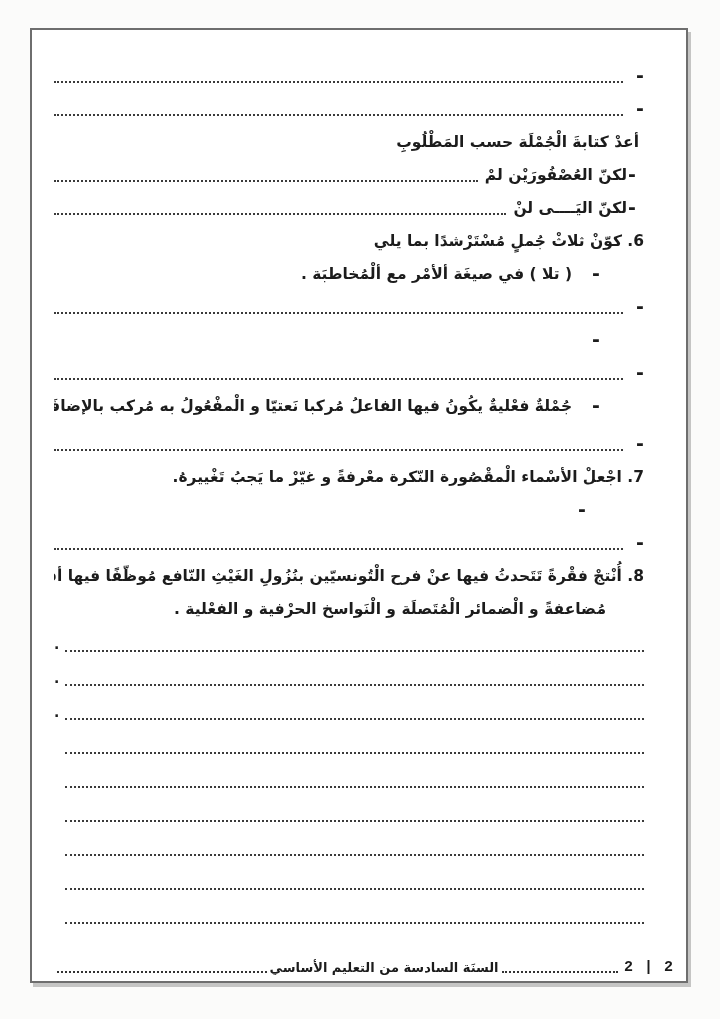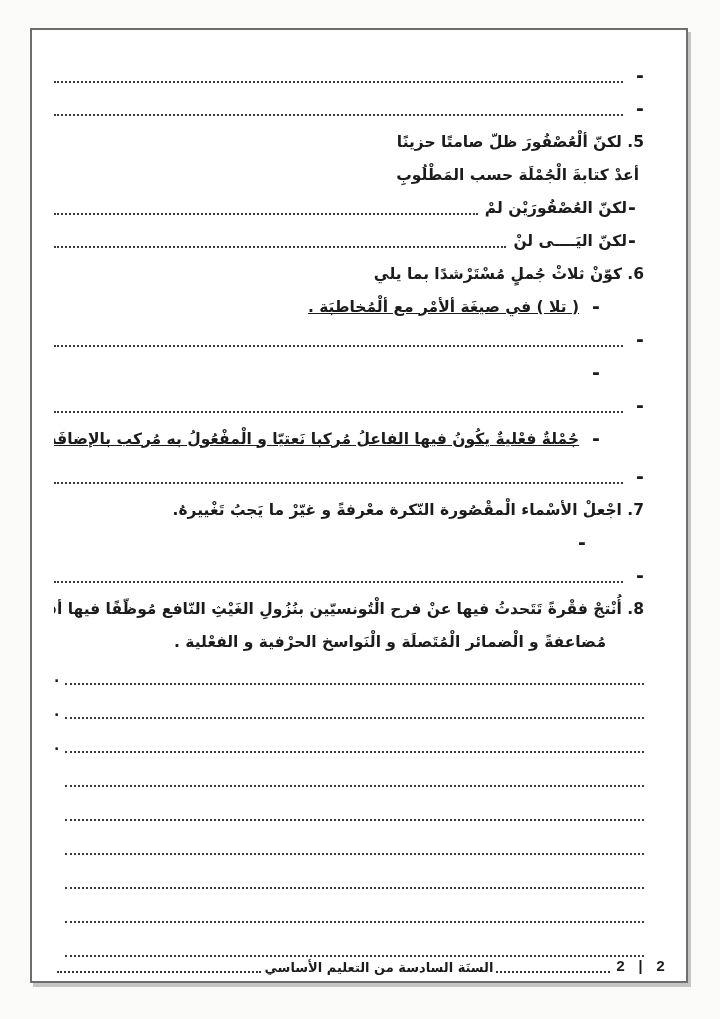--- a/index.html
+++ b/index.html
@@ -25,33 +25,33 @@
     flex:1 1 auto;height:13px;
     border-bottom:2.5px dotted #3a3a3a;
   }
   
   .ans .dots{margin-right:13px;}
   
   .stem{padding-right:8px;}
   .stem .stem-text{margin-right:1px;flex:0 0 auto;}
   .stem .dots{margin-right:7px;}
   
-  .bullet .b-text{margin-right:13px;text-decoration:underline;}
+  .bullet .b-text{margin-right:20px;}
   .ind-q6{padding-right:44px;}
   .ind-q7{padding-right:58px;}
   .cont-q8{padding-right:38px;}
   .gap5{margin-top:5px;}
   
   .writing{margin-top:2px;}
   .wl{height:34px;display:flex;align-items:center;direction:ltr;}
   .wl .prefix{width:9px;font-size:14px;font-weight:bold;flex:0 0 auto;}
   .wl .dots{margin-left:2px;}
   
   .footer{
-    position:absolute;left:25px;right:20px;bottom:3px;height:22px;
+    position:absolute;left:25px;right:12px;bottom:3px;height:22px;
     display:flex;align-items:center;direction:ltr;
   }
   .footer .dots{height:10px;border-bottom:2px dotted #333;}
   .f-left{flex:1.8;}
   .f-right{flex:1;}
   .f-label{flex:0 0 auto;font-size:13px;font-weight:bold;direction:rtl;padding:0 3px;}
   .f-page{flex:0 0 auto;font-size:15px;font-weight:bold;letter-spacing:1px;margin-left:6px;font-family:Liberation Mono, monospace;}
 </style>
 </head>
 <body>
@@ -61,21 +61,20 @@
 
     <div class="row ans">
       <span class="dash">-</span>
       <span class="dots"></span>
     </div>
     <div class="row ans">
       <span class="dash">-</span>
       <span class="dots"></span>
     </div>
 
-    <div class="row head">5. لكنّ ألْعُصْفُورَ ظلّ صامتًا حزينًا</div>
     <div class="row stem" style="padding-right:4px">
       <span class="stem-text">أعدْ كتابةَ الْجُمْلَة حسب المَطْلُوبِ</span>
     </div>
     <div class="row stem">
       <span class="dash">-</span>
       <span class="stem-text">لكنّ العُصْفُورَيْن لمْ</span>
       <span class="dots"></span>
     </div>
     <div class="row stem">
       <span class="dash">-</span>

